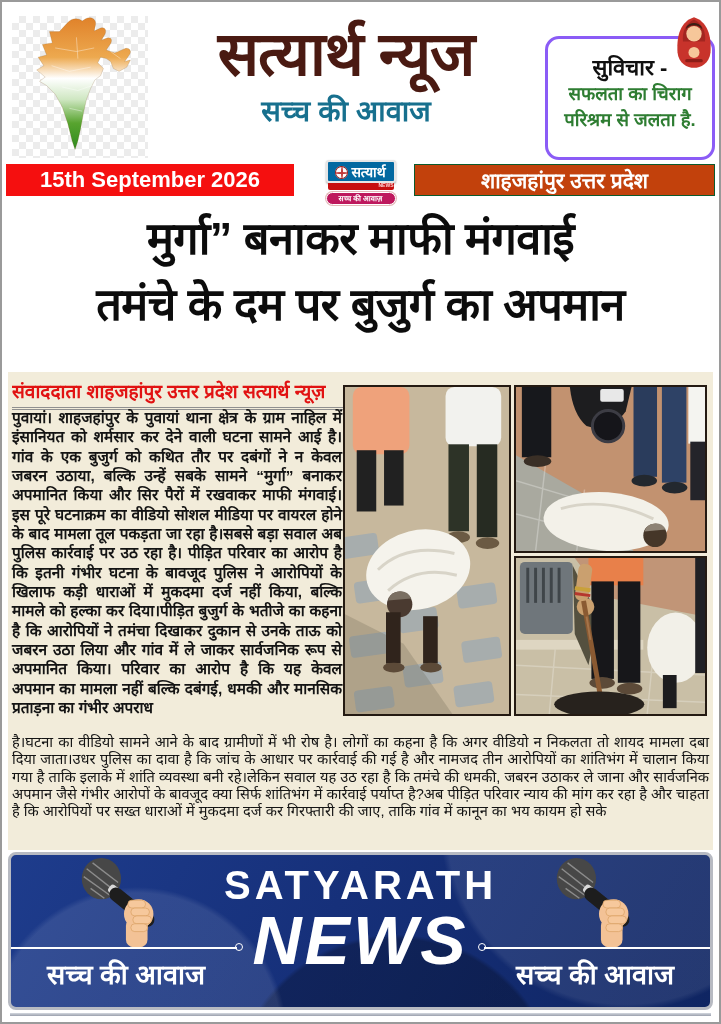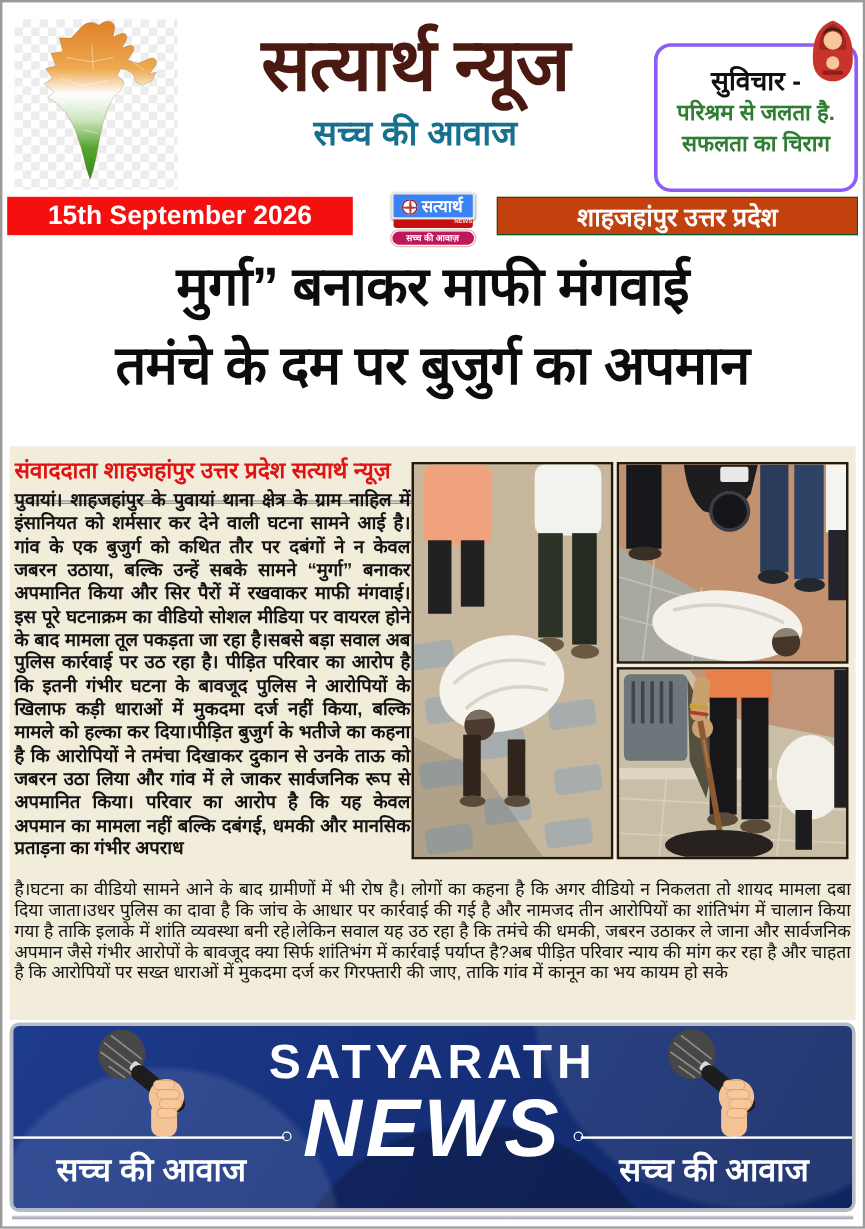--- a/index.html
+++ b/index.html
@@ -38,42 +38,42 @@
     position:absolute;left:4px;top:162px;width:288px;height:32px;background:#f50f0f;
     color:#fff;font-weight:800;font-size:22px;display:flex;align-items:center;justify-content:center;
   }
   .location-bar{
     position:absolute;left:412px;right:4px;top:162px;height:32px;background:#c2410c;
     border:1px solid #0b5a2d;box-sizing:border-box;color:#fff;font-weight:800;font-size:21px;
     display:flex;align-items:center;justify-content:center;
   }
   .logo-badge{position:absolute;left:50%;top:158px;transform:translateX(-50%);width:70px;text-align:center;}
   .logo-box{
-    background:#3b82f6;border:2px solid #e6e6e6;border-radius:3px;display:flex;align-items:center;
+    background:#0369a1;border:2px solid #e6e6e6;border-radius:3px;display:flex;align-items:center;
     justify-content:center;gap:3px;padding:3px 2px 1px 2px;box-shadow:0 1px 2px rgba(0,0,0,.35);
   }
   .logo-box .logo-title{color:#fff;font-weight:800;font-size:14px;line-height:15px;}
   .logo-sub{color:#ffd9d9;font-size:5px;font-weight:700;text-align:right;background:#c70f0f;
     margin:0 2px;line-height:5px;padding-bottom:2px;border-radius:0 0 2px 2px;}
   .logo-pill{
     margin-top:2px;background:#be185d;border:1.5px solid #ffffff;border-radius:8px;color:#fff;
     font-size:7.5px;font-weight:700;line-height:11px;box-shadow:0 0 0 1px #e3b8b8;
   }
   .globe-ic{width:13px;height:13px;border-radius:50%;background:#fdfdfd;position:relative;flex:0 0 auto;
     box-shadow:inset 0 0 0 1px #8a1010;}
   .globe-ic:before{content:"";position:absolute;left:5.5px;top:0;width:2px;height:13px;background:#c03a3a;border-radius:50%;}
   .globe-ic:after{content:"";position:absolute;left:0;top:5.5px;width:13px;height:2px;background:#c03a3a;border-radius:50%;}
   
   .headline{position:absolute;left:8px;right:8px;top:204px;height:164px;text-align:center;color:#0c0c0c;}
   .headline-line{font-size:45px;font-weight:900;line-height:66px;letter-spacing:-0.5px;white-space:nowrap;}
   
   .article{position:absolute;left:6px;right:6px;top:370px;height:478px;background:#f2ecda;overflow:hidden;}
   .byline{
     position:absolute;left:4px;top:6px;width:332px;color:#e11212;font-weight:800;font-size:19px;
-    padding-bottom:13px;border-bottom:3px double #8f8f8f;white-space:nowrap;overflow:hidden;
+    padding-bottom:3px;border-bottom:3px double #8f8f8f;white-space:nowrap;overflow:hidden;
   }
   .col-text{
     position:absolute;left:4px;top:36px;width:330px;font-size:15.4px;line-height:19.35px;
     text-align:justify;color:#141414;font-weight:700;
   }
   .photos{position:absolute;left:335px;top:13px;width:364px;height:331px;}
   .photo{position:absolute;box-sizing:border-box;border:2px solid #241a12;background:#b9ab90;}
   .photo svg{display:block;width:100%;height:100%;}
   .photo-1{left:0;top:0;width:168px;height:331px;}
   .photo-2{left:171px;top:0;width:193px;height:168px;}
@@ -153,22 +153,22 @@
       <svg viewBox="0 0 40 50" aria-hidden="true">
         <path d="M20,2 C32,6 36,18 35,34 C34,44 26,48 20,48 C14,48 6,44 5,34 C4,18 8,6 20,2 Z" fill="#c8332b"></path>
         <path d="M20,4 C28,8 31,16 30,24 L10,24 C9,16 12,8 20,4 Z" fill="#a32620"></path>
         <circle cx="20" cy="17" r="7" fill="#f6c79a"></circle>
         <path d="M13,13 C15,8 25,8 27,13 L27,11 C24,6 16,6 13,11 Z" fill="#3a1f14"></path>
         <circle cx="20" cy="34" r="5" fill="#f6c79a"></circle>
         <rect x="12" y="40" width="16" height="3" rx="1.5" fill="#8c1d17"></rect>
       </svg>
     </div>
     <div class="suvichar-heading">सुविचार -</div>
+    <div class="suvichar-line">सफलता का चिराग</div>
     <div class="suvichar-line">परिश्रम से जलता है.</div>
-    <div class="suvichar-line">सफलता का चिराग</div>
   </div>
 
   <div class="date-bar">15th  September 2026</div>
   <div class="location-bar">शाहजहांपुर उत्तर प्रदेश</div>
   <div class="logo-badge">
     <div class="logo-box">
       <span class="globe-ic"></span>
       <span class="logo-title">सत्यार्थ</span>
     </div>
     <div class="logo-sub">NEWS</div>

